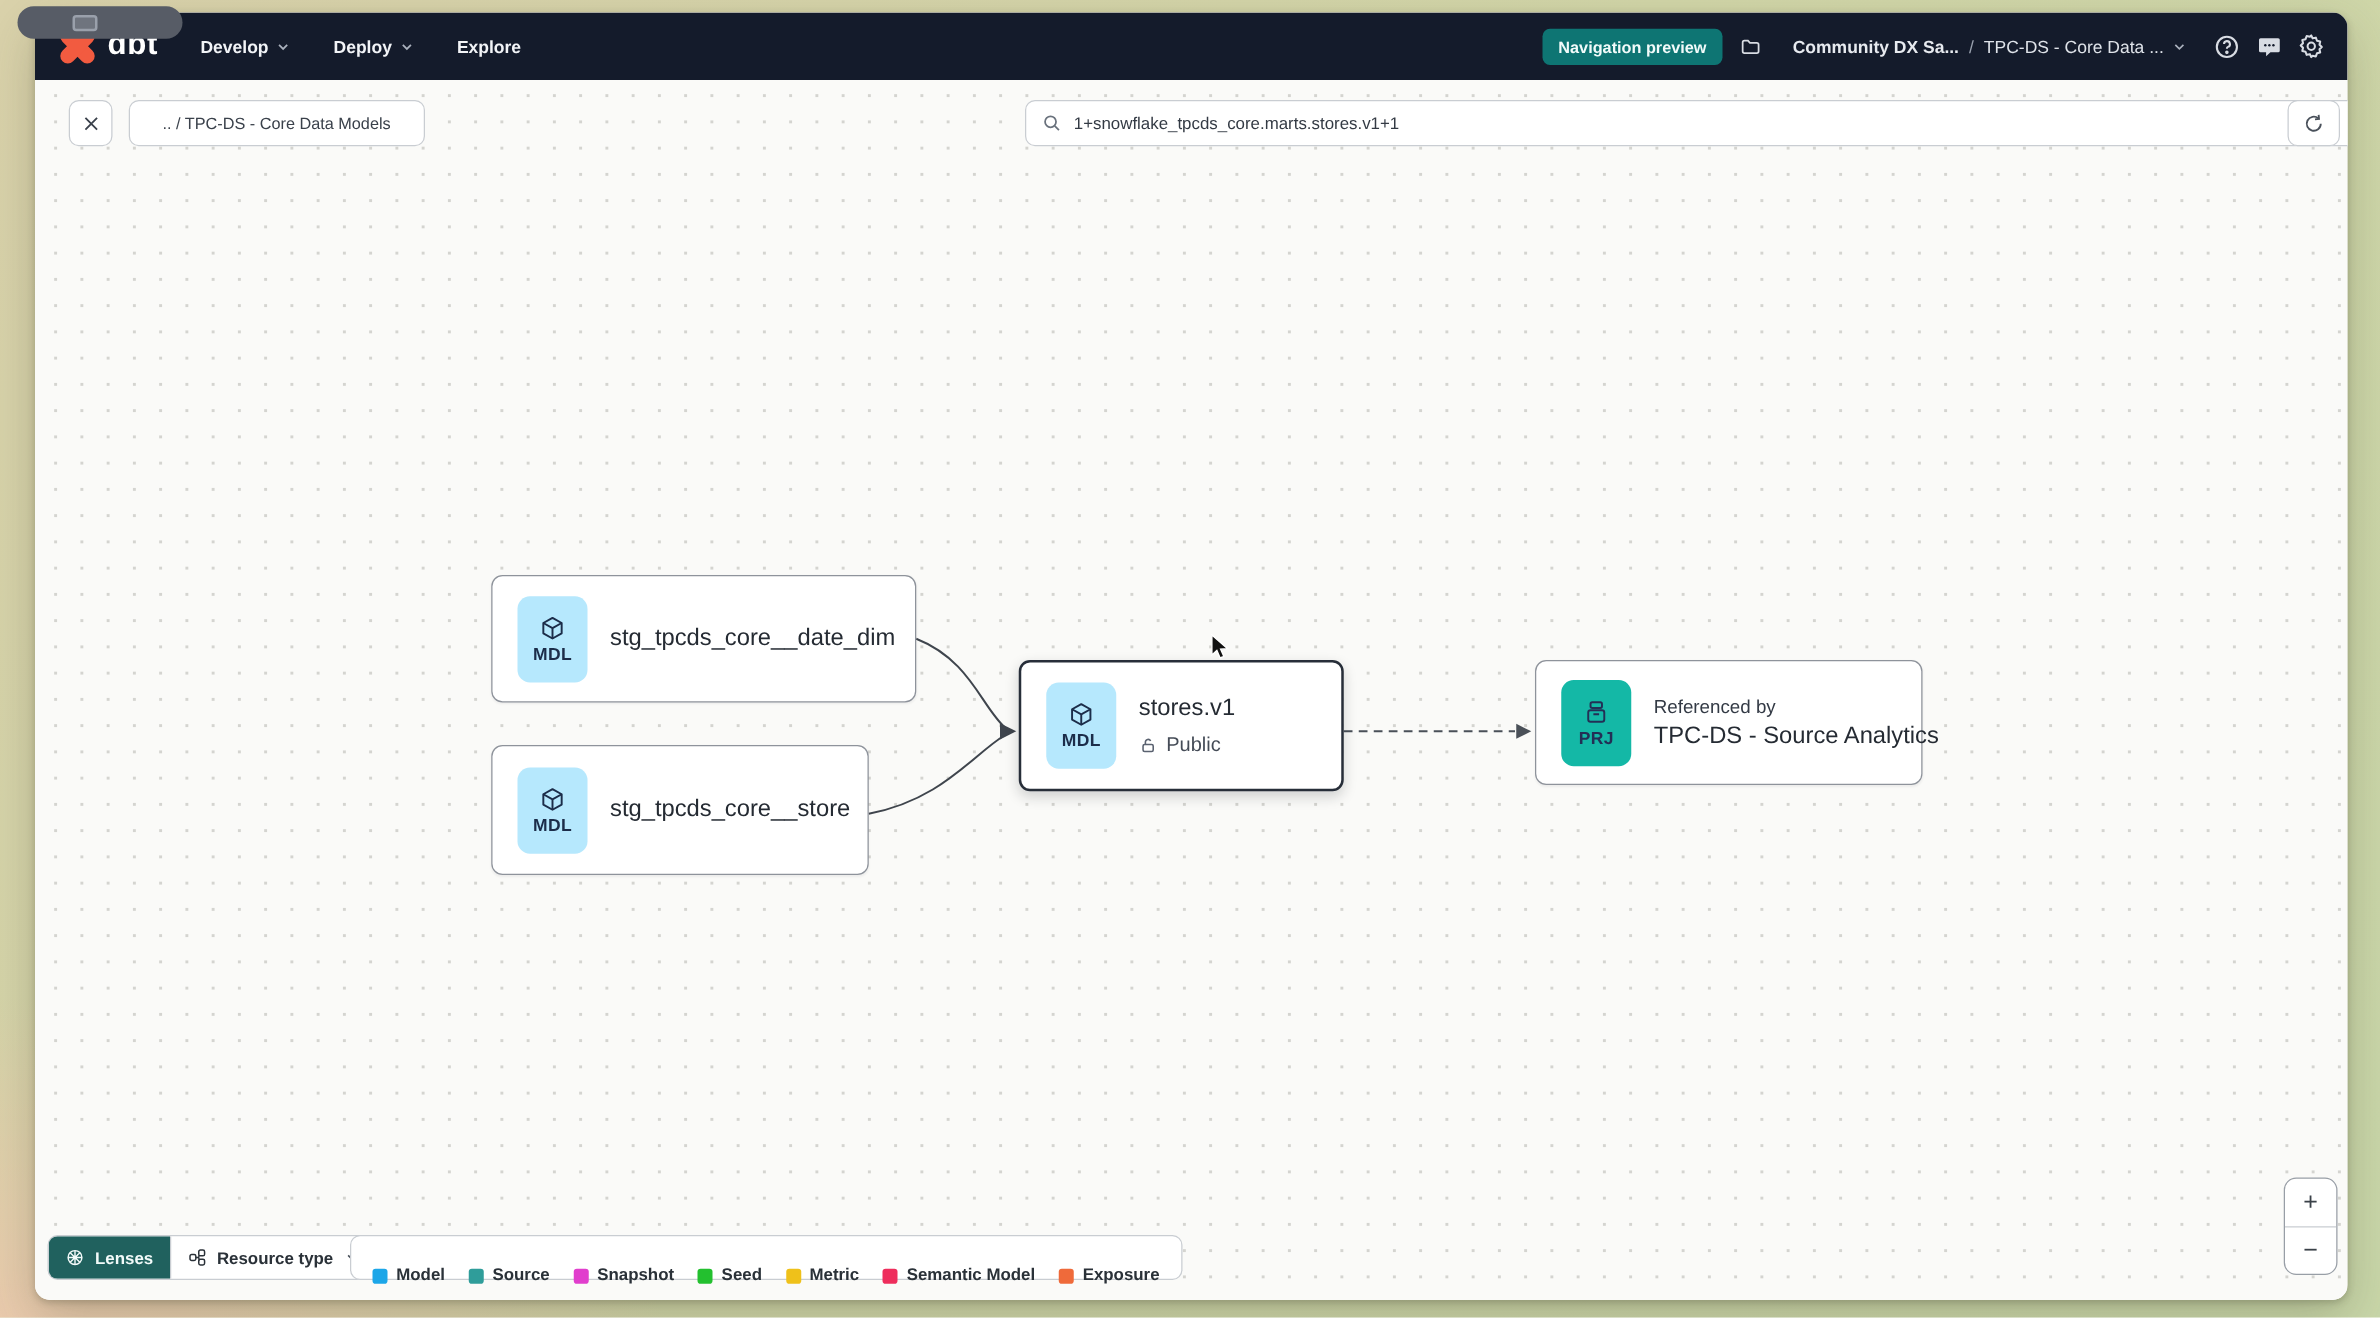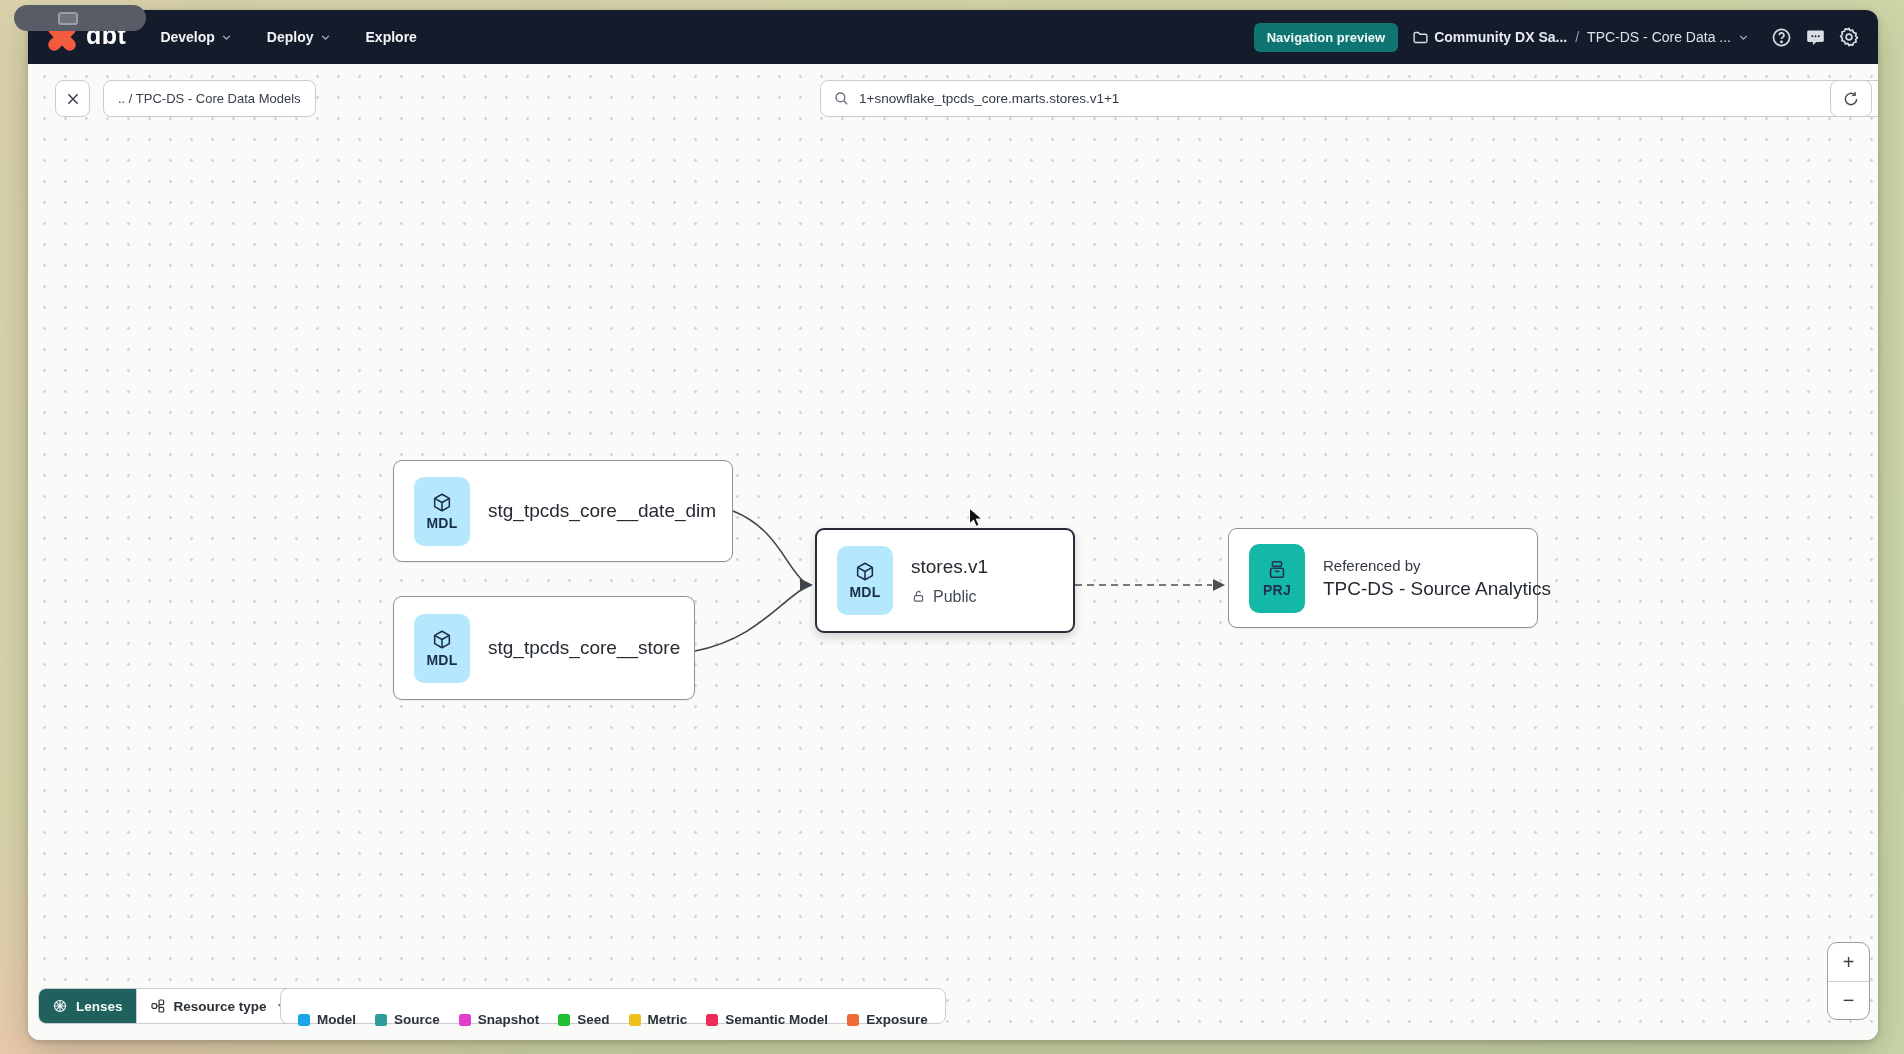--- a/index.html
+++ b/index.html
@@ -34,38 +34,38 @@
   .logo-mark i:nth-child(2){ transform:rotate(-45deg); }
   .logo-text { color:#fff; font-size:25px; font-weight:700; letter-spacing:.5px; }
   .nav-items { display:flex; align-items:center; gap:34px; }
   .nav-item { display:flex; align-items:center; gap:5px; color:#f2f4f7; font-size:14px;
     font-weight:700; cursor:pointer; }
   .nav-item svg { stroke:#aab1bd; }
   .nav-right { margin-left:auto; display:flex; align-items:center; gap:14px; }
   .preview-badge { background:#0e7573; color:#f2fbfa; font-size:13px; font-weight:700;
     padding:7px 13px; border-radius:6px; }
   .crumbs { display:flex; align-items:center; gap:8px; color:#e7eaef; font-size:14px; }
-  .crumb-account { font-weight:700; display:flex; align-items:center; gap:5px; }
+  .crumb-account { font-weight:700; display:flex; align-items:center; gap:25px; }
   .crumb-sep { color:#9aa2af; }
   .crumb-project { font-weight:400; color:#dfe3e9; display:flex; align-items:center; gap:6px; }
   .nav-icons { display:flex; align-items:center; gap:12px; margin-left:6px; }
   .nav-icon { width:22px; height:22px; display:flex; align-items:center; justify-content:center;
     color:#d8dce3; cursor:pointer; }
 
   
   .canvas { position:absolute; left:0; top:54px; right:0; bottom:0; background:#fafaf8;
     background-image:radial-gradient(circle, #d4d4d0 1.3px, transparent 1.5px);
     background-size:21px 21px; background-position:6px 2px; }
 
   
   .tool { position:absolute; background:#fff; border:1px solid #c9cdd2; border-radius:8px; }
   .close-btn { left:27px; top:16px; width:35px; height:37px; display:flex; align-items:center;
     justify-content:center; font-size:17px; color:#3a414b; cursor:pointer; }
   .crumb-chip { left:75px; top:16px; height:37px; display:flex; align-items:center;
-    padding:0 14px; font-size:13px; color:#3a414b; }
+    padding:0 26px; font-size:13px; color:#3a414b; }
   .search-box { left:792px; top:16px; width:1120px; height:37px; display:flex;
     align-items:center; padding:0 12px; gap:9px; }
   .search-box input { border:0; outline:0; flex:1; font-size:13.5px; color:#333a44;
     font-family:"Liberation Sans",sans-serif; background:transparent; }
   .refresh-btn { left:1802px; top:16px; width:42px; height:37px; display:flex;
     align-items:center; justify-content:center; color:#4a515b; cursor:pointer; }
 
   
   .node { position:absolute; background:#fff; border:1px solid #8e939b; border-radius:9px;
     display:flex; align-items:center; gap:18px; padding:0 20px; cursor:pointer;
@@ -84,21 +84,21 @@
   
   .lens-group { position:absolute; left:10px; bottom:16px; height:36px; display:flex;
     border:1px solid #c9cdd2; border-radius:8px; overflow:hidden; background:#fff; }
   .lens-seg { display:flex; align-items:center; gap:8px; padding:0 13px; font-size:13.5px;
     cursor:pointer; }
   .lens-seg.dark { background:#20615e; color:#f2faf9; font-weight:700; }
   .lens-seg.light { color:#2a3138; font-weight:700; border-left:1px solid #c9cdd2; }
   .legend { position:absolute; left:252px; bottom:16px; height:36px; background:#fff;
     border:1px solid #c9cdd2; border-radius:8px; display:flex; align-items:center;
     gap:19px; padding:0 17px; }
-  .legend-item { display:flex; align-items:center; gap:7px; font-size:13.5px; color:#2a3138;
+  .legend-item { display:flex; align-items:flex-end; gap:7px; font-size:13.5px; color:#2a3138;
     font-weight:700;margin-top:27px; }
   .swatch { width:12px; height:12px; border-radius:2.5px; }
   .zoom-ctl { position:absolute; right:8px; bottom:20px; width:43px; background:#fff;
     border:1px solid #989ea6; border-radius:10px; overflow:hidden; }
   .zoom-btn { height:38px; display:flex; align-items:center; justify-content:center;
     font-size:20px; color:#3a4148; cursor:pointer; }
   .zoom-btn + .zoom-btn { border-top:1px solid #c9cdd2; }
 
   .edges { position:absolute; left:0; top:54px; width:1850px; height:976px;
     pointer-events:none; }

